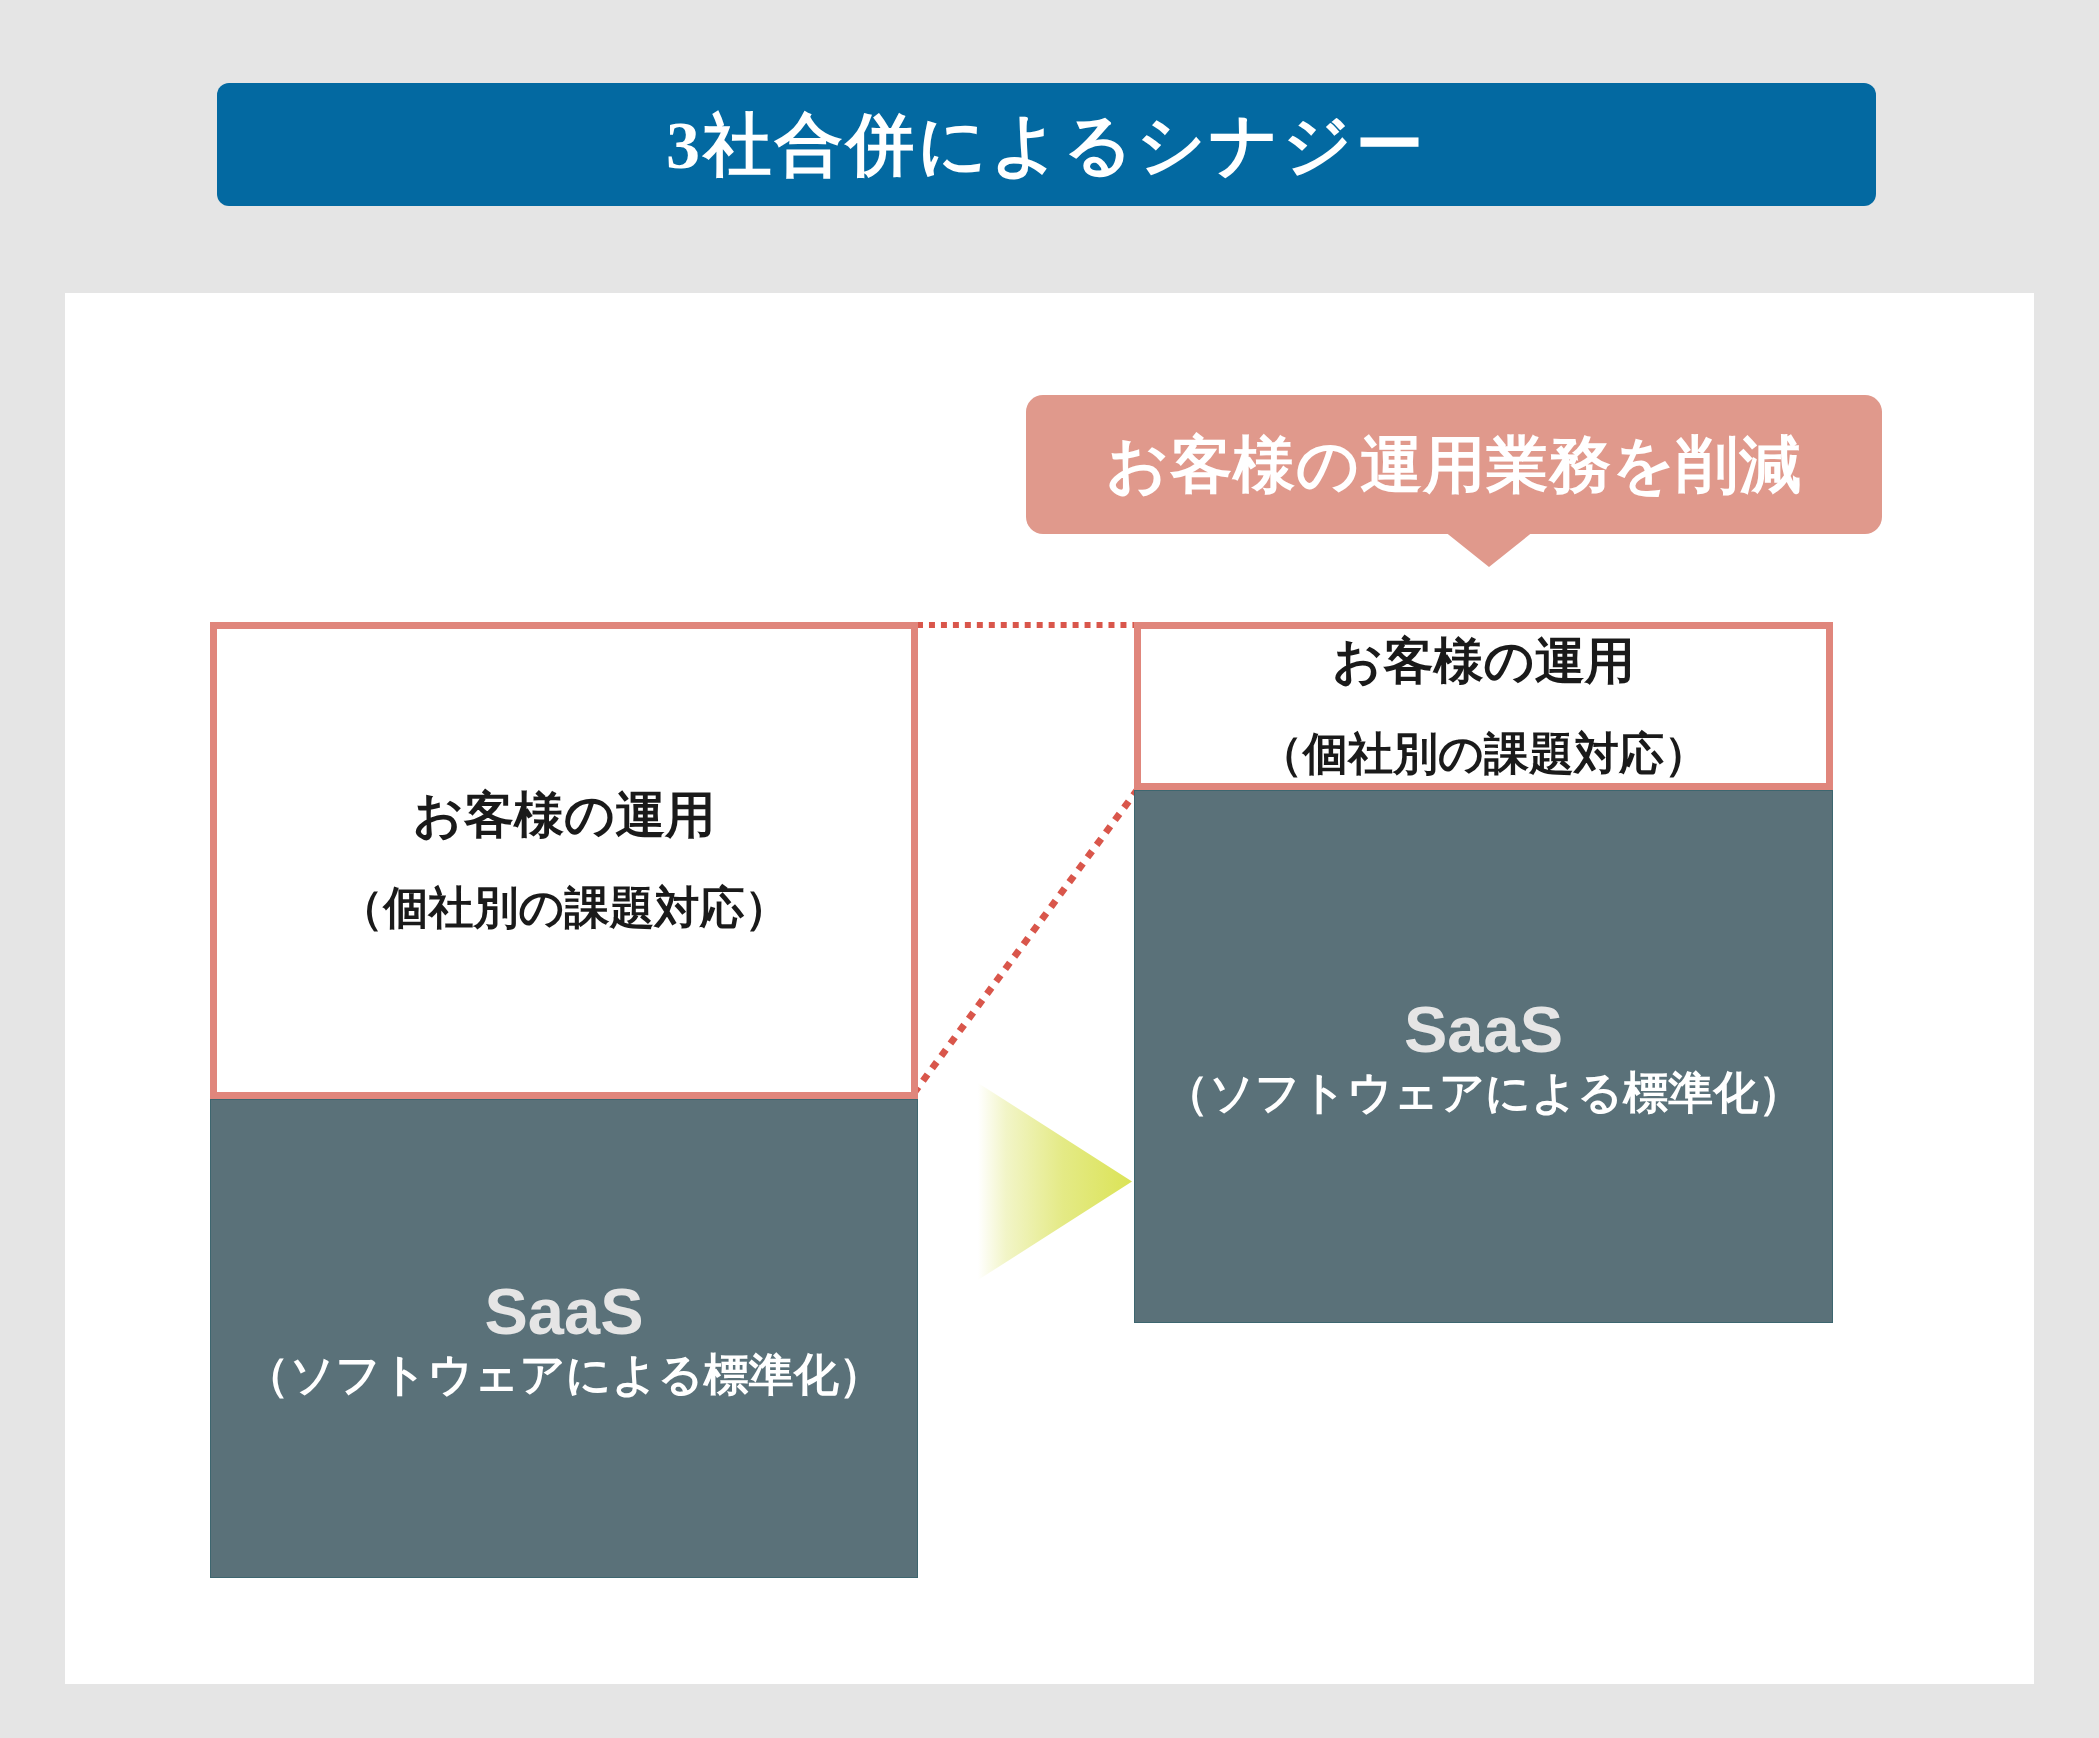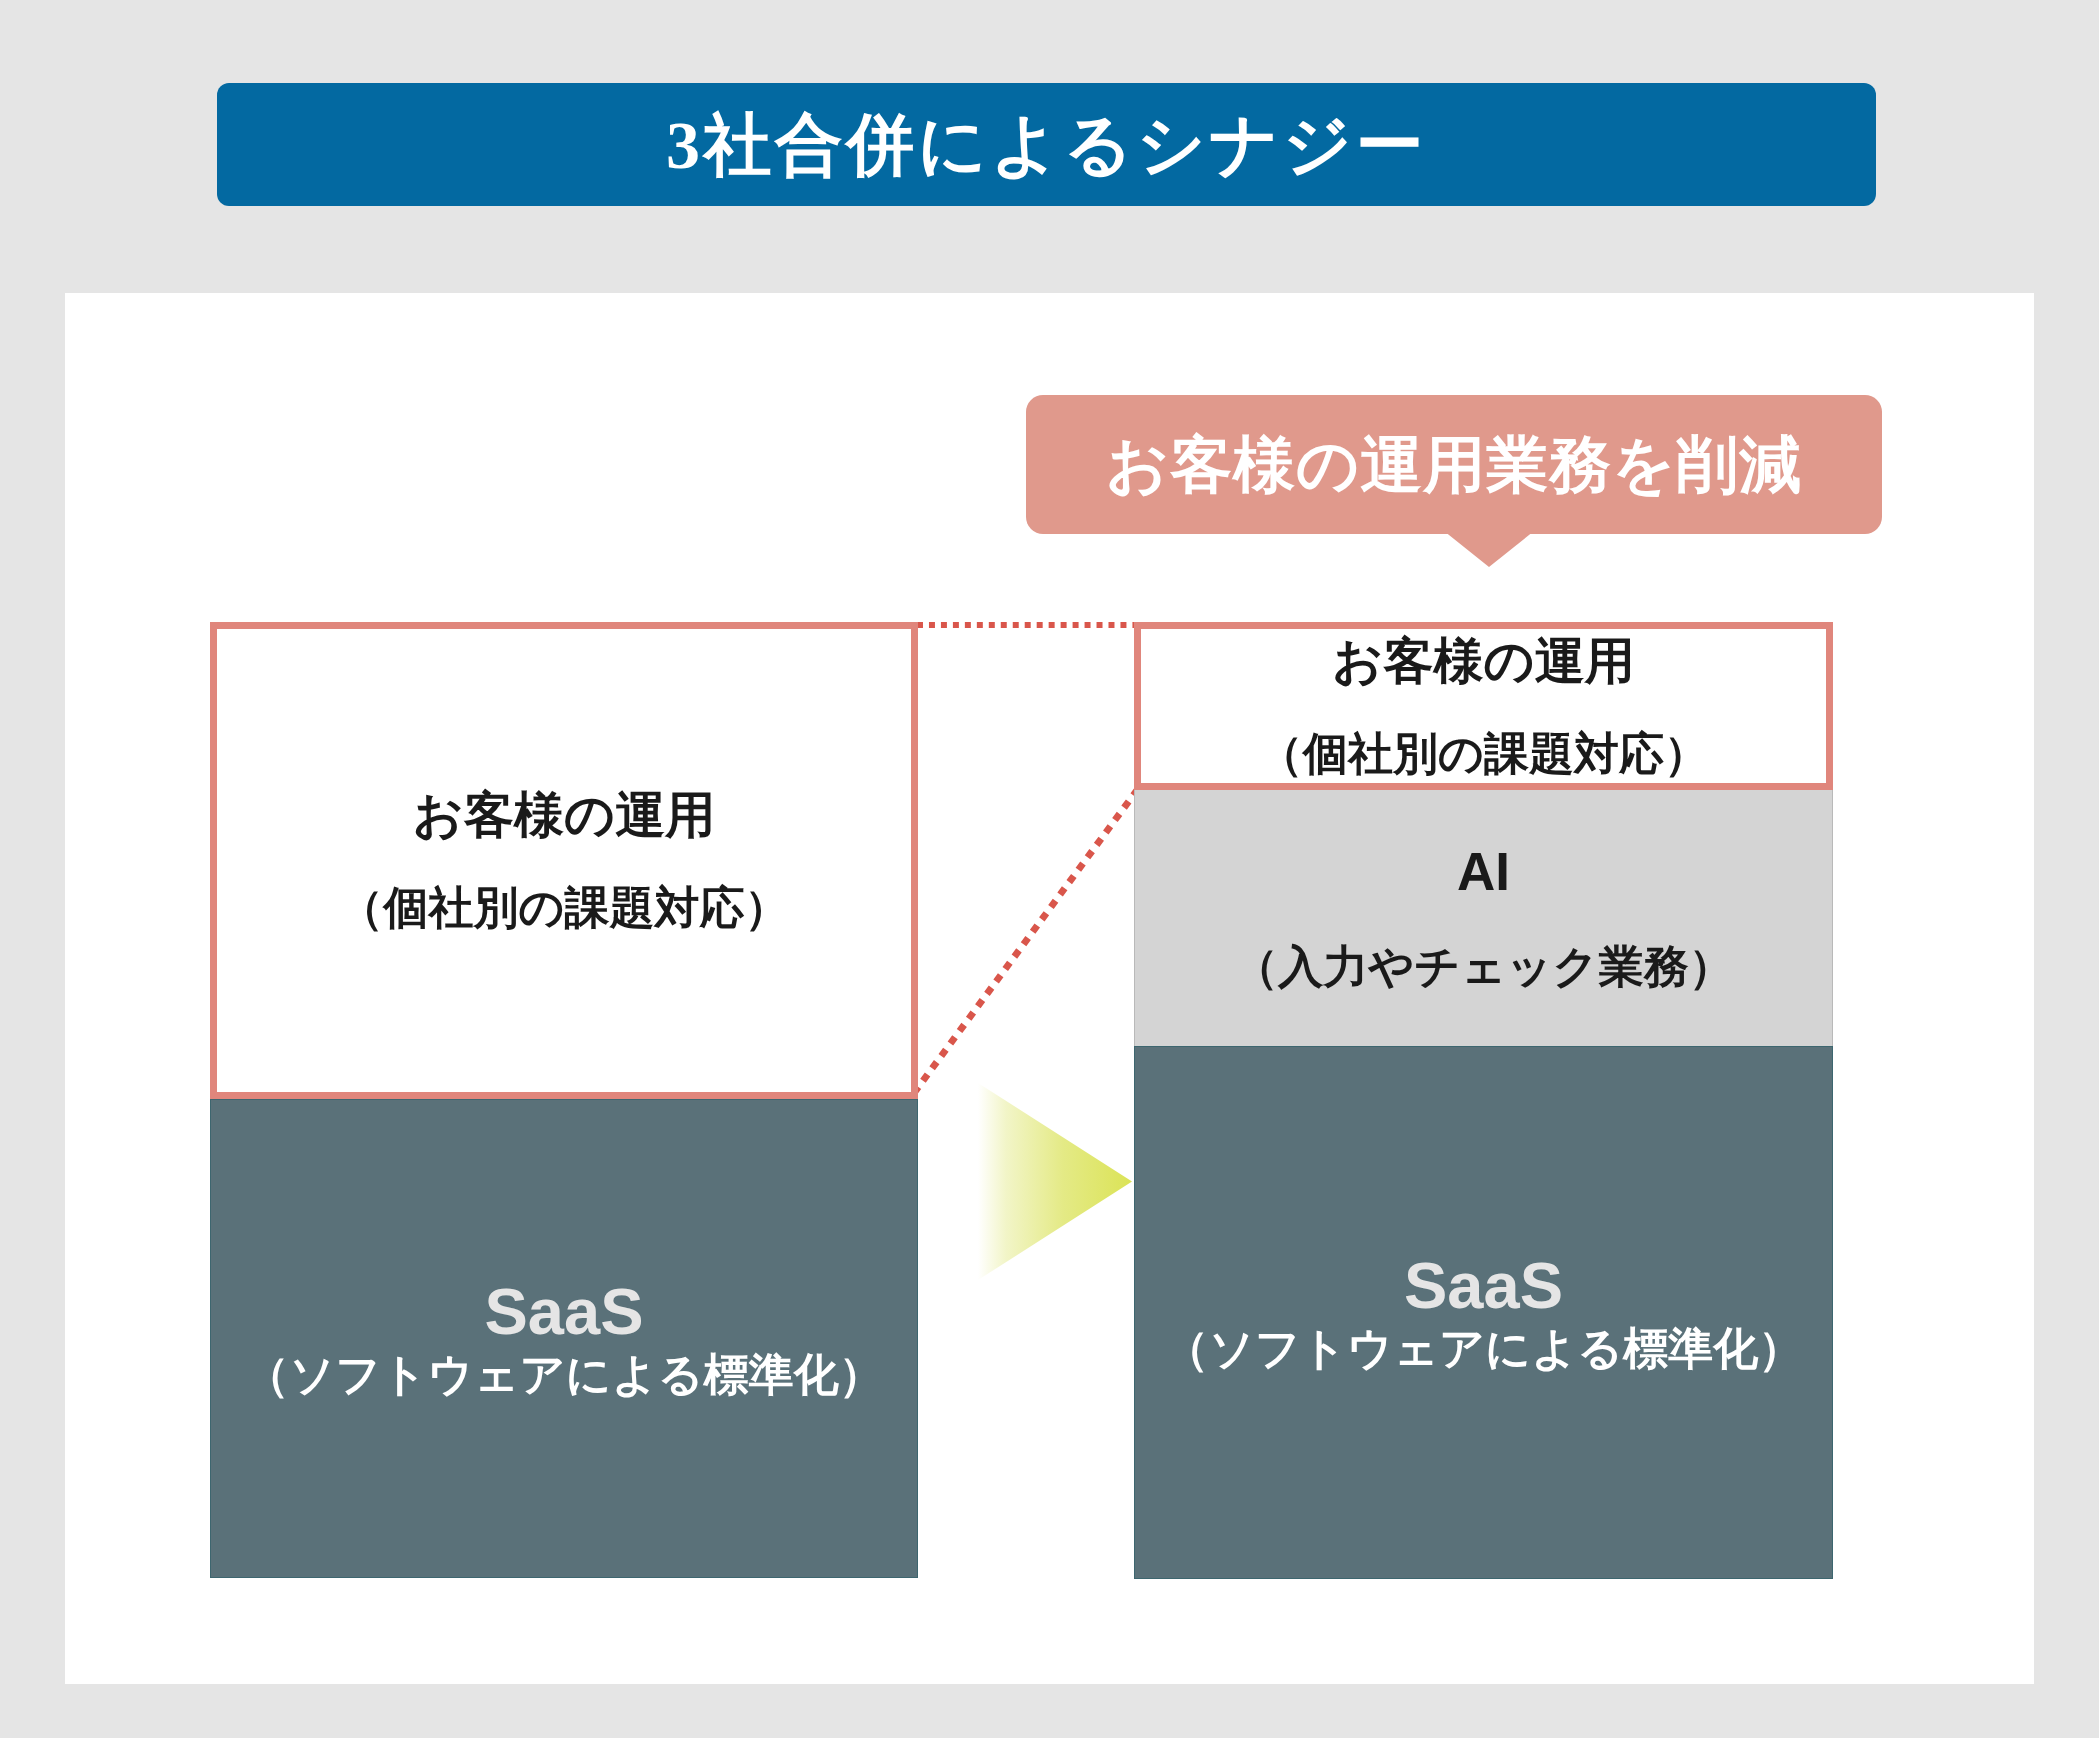--- a/index.html
+++ b/index.html
@@ -270,24 +270,20 @@
 
   </div>
 
   <div class="col-right">
 
     <div class="box-ops-right">
       <div class="b-main-dark">お客様の運用</div>
       <div class="b-sub-dark">（個社別の課題対応）</div>
     </div>
 
-    <div class="box-ai">
-      <div class="b-main-ai">AI</div>
-      <div class="b-sub-dark">（入力やチェック業務）</div>
-    </div>
 
     <div class="box-saas-right">
       <div class="b-main-light">SaaS</div>
       <div class="b-sub-light">（ソフトウェアによる標準化）</div>
     </div>
 
   </div>
 
 </div>
 

